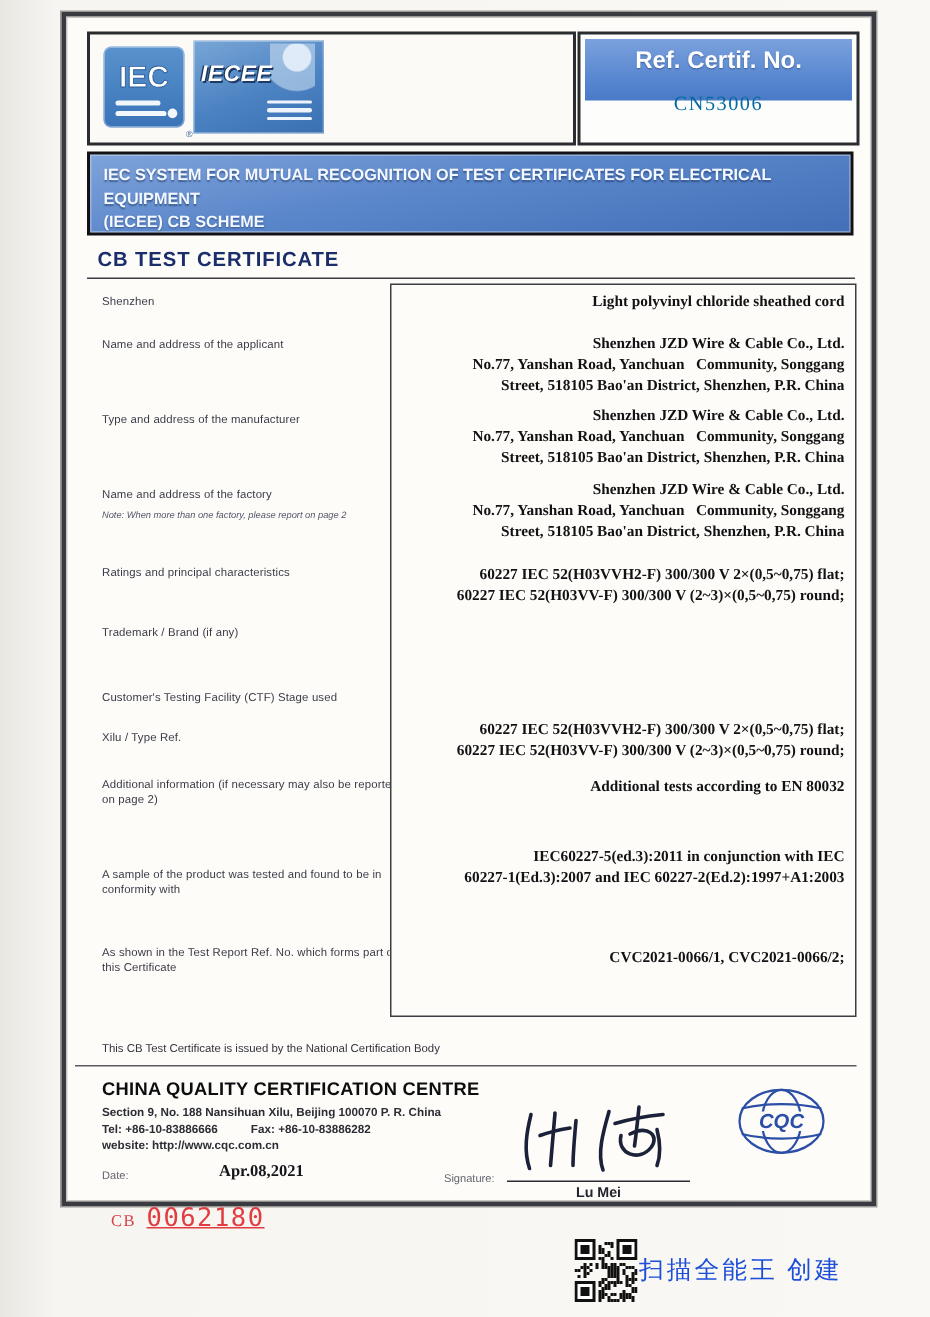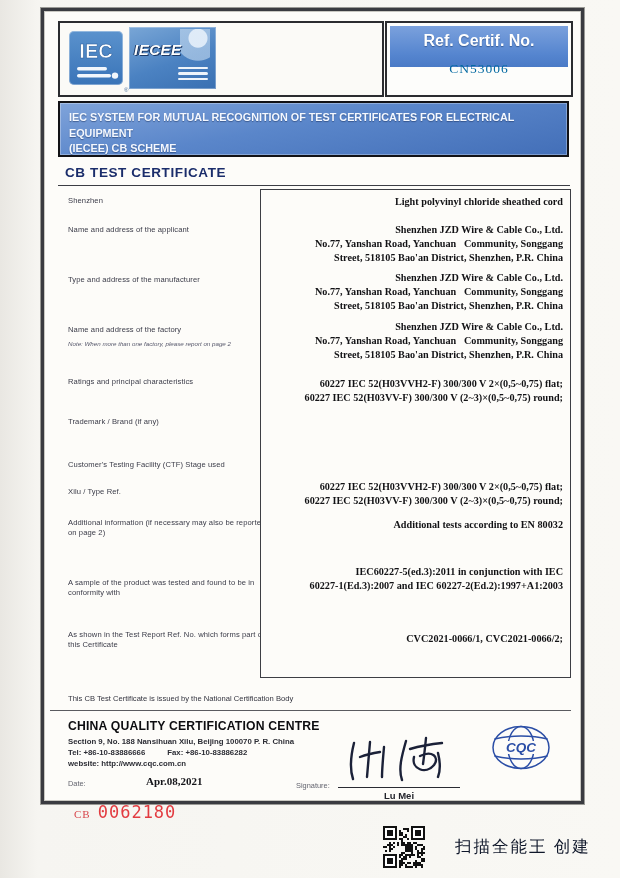--- a/index.html
+++ b/index.html
@@ -73,25 +73,25 @@
   .sig-label{position:absolute;left:252px;top:770px;font-size:7.4px;color:#63646f;}
   .sig-scribble{position:absolute;left:296px;top:722px;}
   .sig-line{position:absolute;left:294px;top:776px;width:122px;border-top:1.5px solid #2a2b33;}
   .sig-name{position:absolute;left:294px;top:779px;width:122px;text-align:center;
     font-size:9.5px;font-weight:bold;color:#23242c;}
   .cqc-logo{position:absolute;left:446px;top:713px;}
   
   .cb-stamp{position:absolute;left:74px;top:802px;}
   .cb-prefix{font-family:"Liberation Serif",serif;font-size:11px;color:#d8464b;letter-spacing:1px;}
   .cb-number{font-family:"DejaVu Sans Mono","Liberation Mono",monospace;font-size:17px;color:#e23b40;
-    letter-spacing:1px;margin-left:7px;}
+    letter-spacing:1px;margin-left:7px;text-decoration:underline;}
   
   .watermark{position:absolute;left:383px;top:826px;display:flex;align-items:center;}
   .qr{display:block;}
-  .wm-text{margin-left:30px;font-family:"Liberation Serif",serif;font-size:16.5px;color:#0f172a;letter-spacing:2px;}
+  .wm-text{margin-left:1px;font-family:"Liberation Serif",serif;font-size:16.5px;color:#1d4ed8;letter-spacing:2px;}
 </style>
 </head>
 <body>
 
 <div class="page">
   <div class="frame">
 
     <div class="logo-box">
       <div class="iec-square">
         <svg width="54" height="54" viewBox="0 0 54 54">

